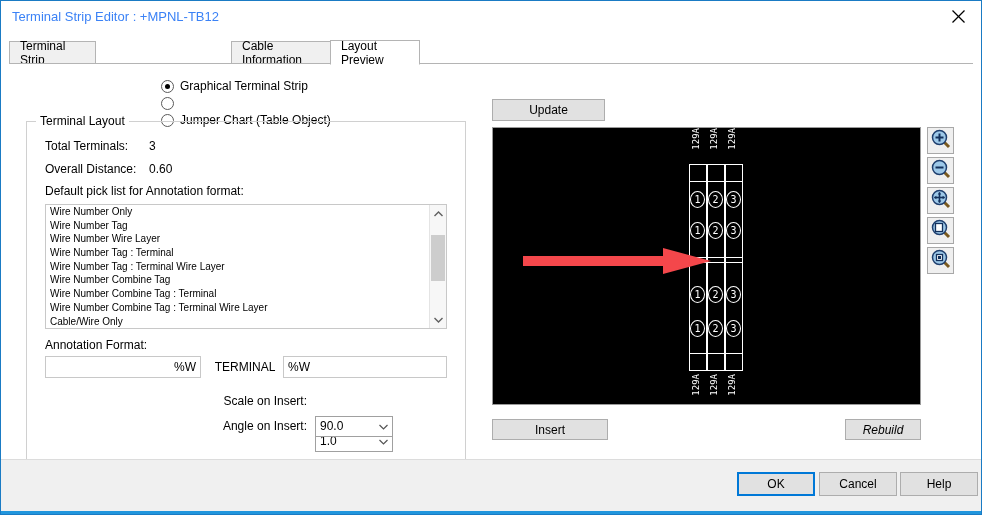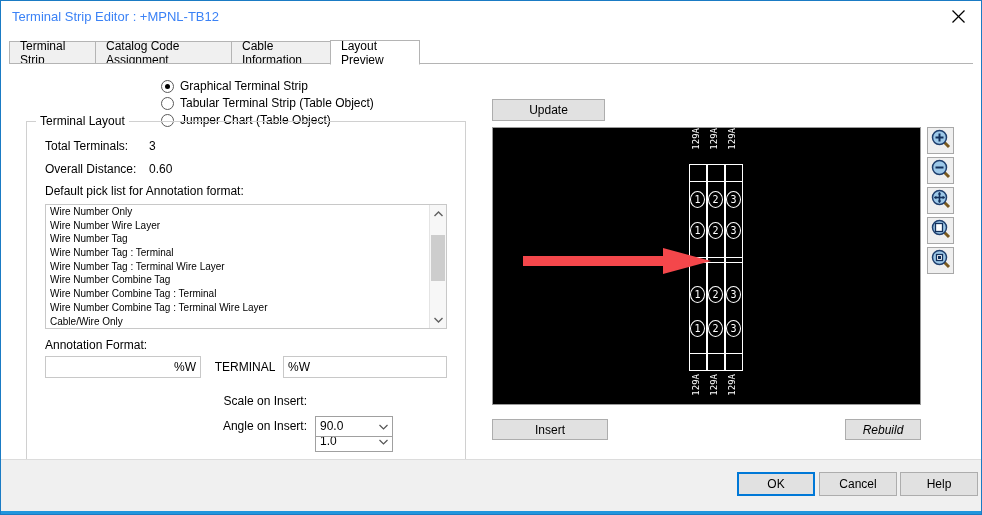--- a/index.html
+++ b/index.html
@@ -199,42 +199,38 @@
           <line x1="12.5" y1="0.5" x2="0.5" y2="12.5" stroke="#000" stroke-width="1.2"></line>
         </svg>
       </span>
     </div>
   </div>
 
   <div class="tabstrip">
     <div class="tab" style="left:0px;width:87px;">
       <span>Terminal Strip</span>
     </div>
-    <div class="tab" style="left:86px;width:137px;">
-      <span>Catalog Code Assignment</span>
-    </div>
     <div class="tab" style="left:222px;width:100px;">
       <span>Cable Information</span>
     </div>
     <div class="tab active" style="left:321px;width:90px;">
       <span>Layout Preview</span>
     </div>
   </div>
   <div class="tabpanel-line"></div>
 
   <div class="content">
 
     <div class="radios">
       <div class="radio-row checked">
         <span class="radio-mark"></span>
         <span class="radio-label">Graphical Terminal Strip</span>
       </div>
       <div class="radio-row">
         <span class="radio-mark"></span>
-        <span class="radio-label">Tabular Terminal Strip (Table Object)</span>
       </div>
       <div class="radio-row">
         <span class="radio-mark"></span>
         <span class="radio-label">Jumper Chart (Table Object)</span>
       </div>
     </div>
 
     <div class="groupbox">
       <div class="group-title">Terminal Layout</div>
 
@@ -242,22 +238,22 @@
       <div class="field-value" style="left:122px;top:17px;">3</div>
 
       <div class="field-label" style="left:18px;top:40px;">Overall Distance:</div>
       <div class="field-value" style="left:122px;top:40px;">0.60</div>
 
       <div class="field-label" style="left:18px;top:62px;">Default pick list for Annotation format:</div>
 
       <div class="listbox">
         <div class="list-inner">
           <div class="list-item">Wire Number Only</div>
+          <div class="list-item">Wire Number Tag</div>
           <div class="list-item">Wire Number Wire Layer</div>
-          <div class="list-item">Wire Number Tag</div>
           <div class="list-item">Wire Number Tag : Terminal</div>
           <div class="list-item">Wire Number Tag : Terminal Wire Layer</div>
           <div class="list-item">Wire Number Combine Tag</div>
           <div class="list-item">Wire Number Combine Tag : Terminal</div>
           <div class="list-item">Wire Number Combine Tag : Terminal Wire Layer</div>
           <div class="list-item">Cable/Wire Only</div>
           <div class="list-item">Cable/Wire Wire Layer</div>
         </div>
         <div class="vscroll">
           <div class="arrow up">

